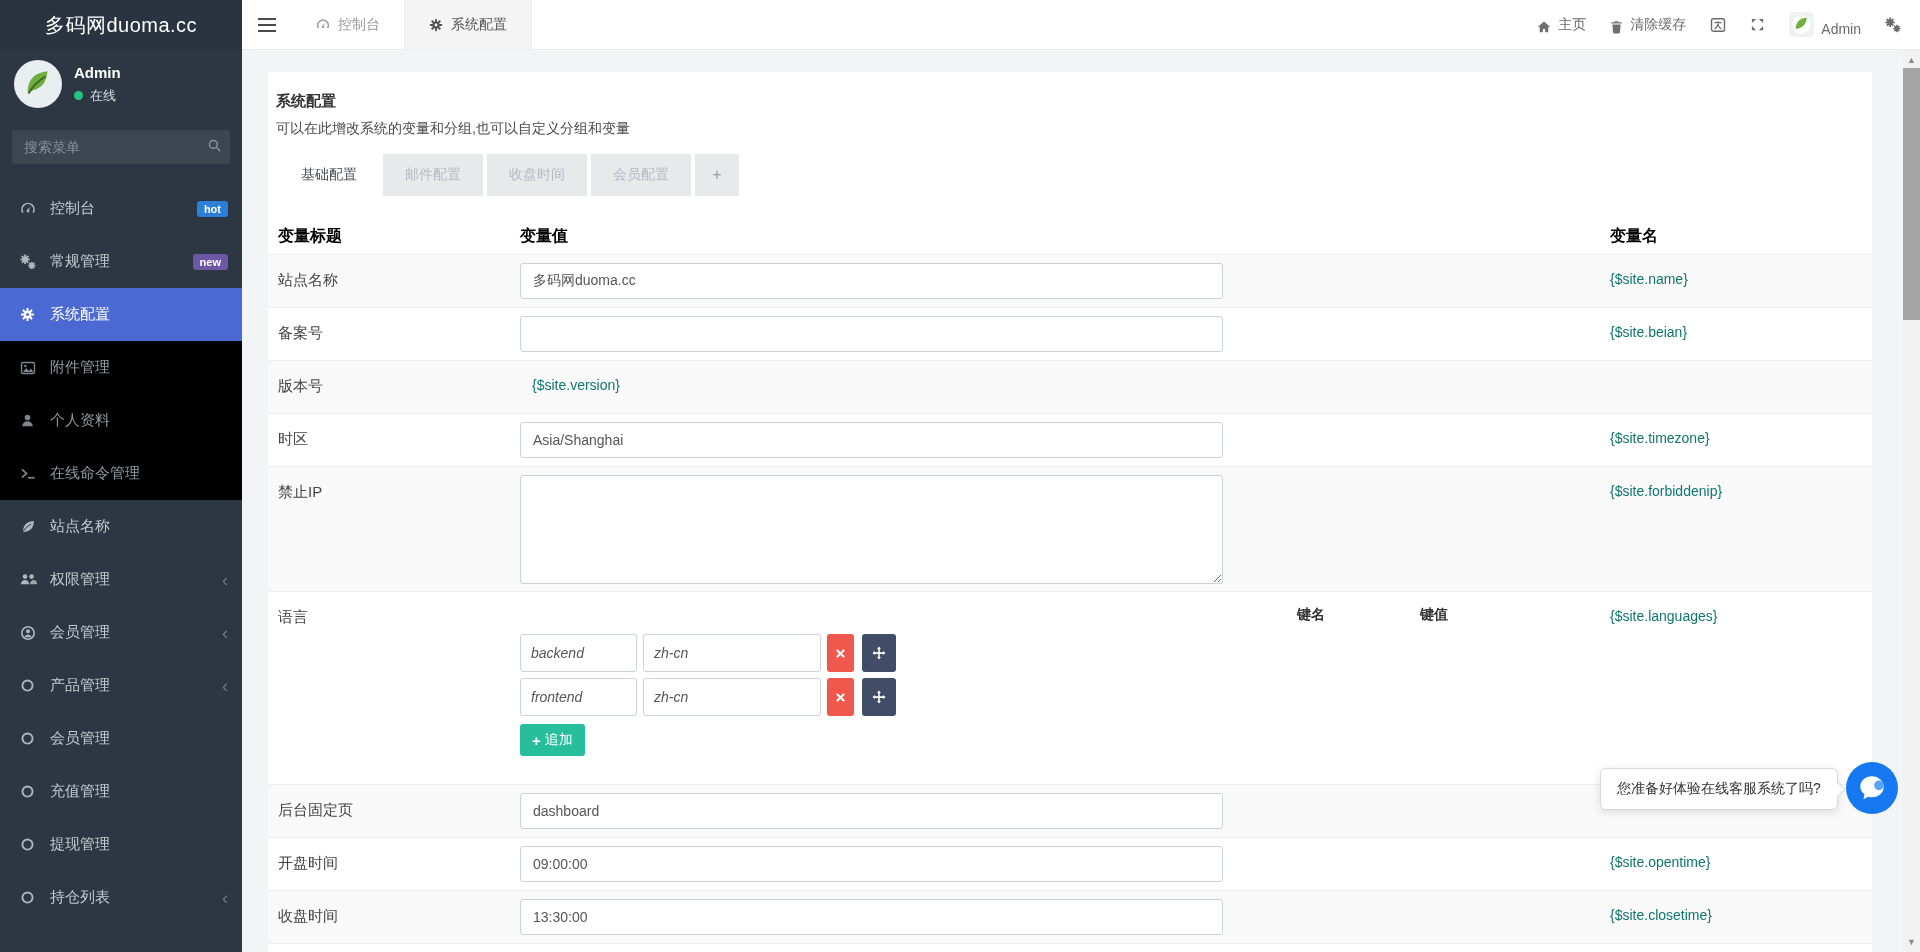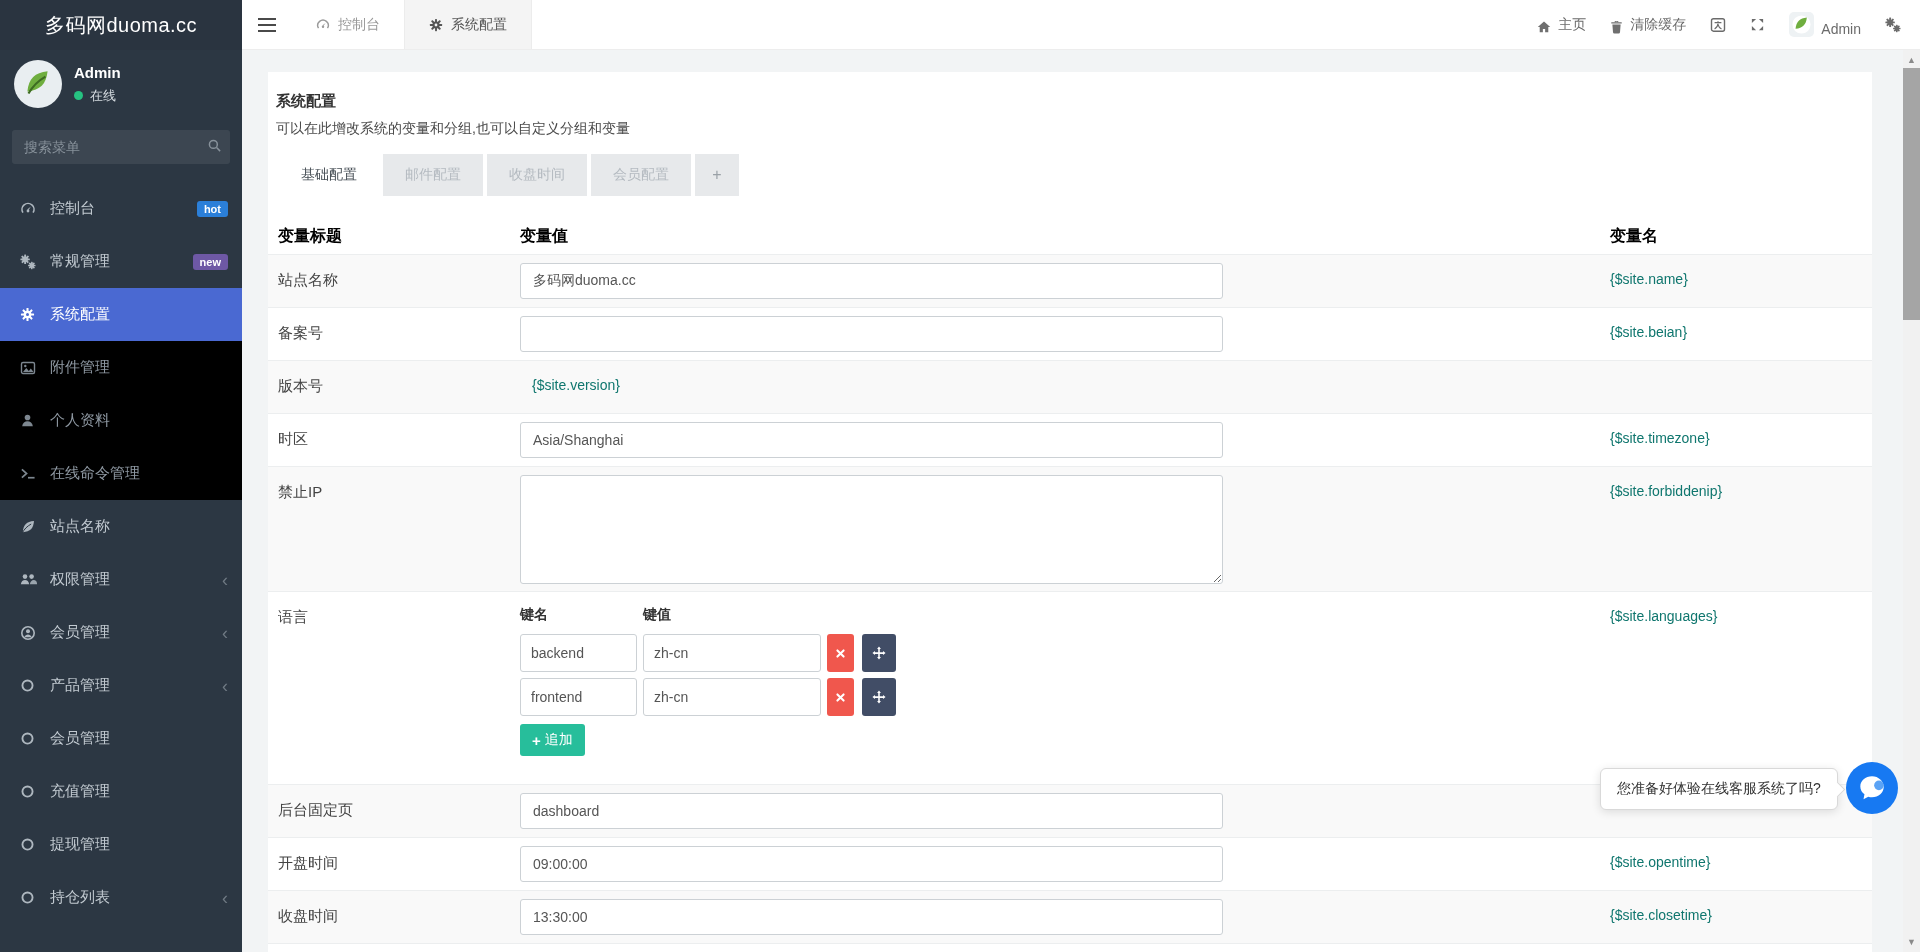--- a/index.html
+++ b/index.html
@@ -73,26 +73,26 @@
   .c2 { width:1078px; padding:8px 0; }
   .c3 { flex:1; padding:16px 0 0 12px; font-size:14px; color:#0f766e; }
   .h1 { width:252px; padding-left:10px; } .h2 { width:1078px; } .h3 { flex:1; padding-left:12px; }
   .row-sm { height:53px; }
   .txt-input { width:703px; height:36px; border:1px solid #ccd1d5; border-radius:3px; background:#fff;
     font-size:14px; color:#555; padding:0 12px; outline:none; font-family:inherit; }
   .txt-area { width:703px; height:109px; border:1px solid #ccd1d5; border-radius:3px; background:#fff;
     font-size:14px; color:#555; padding:8px 12px; resize:both; outline:none; font-family:inherit; }
 
   
-  .kv-head { display:flex; gap:6px; margin:6px 0 10px; font-size:14px; font-weight:bold; color:#333; }
+  .kv-head { display:flex; gap:6px; margin:6px 0 10px; font-size:14px; font-weight:bold; color:#333;justify-content:flex-end; }
   .kv-head span:first-child { width:117px; } .kv-head span:last-child { width:178px; }
   .kv-row { display:flex; gap:6px; margin-bottom:6px; }
   .kv-input-k { width:117px; } .kv-input-v { width:178px; }
   .kv-input-k,.kv-input-v { height:38px; border:1px solid #ccd1d5; border-radius:3px; font-size:14px;
-    color:#555; padding:0 10px; outline:none; font-family:inherit; }
+    color:#555; padding:0 10px; outline:none; font-family:inherit;font-style:italic; }
   .btn-del { width:27px; height:38px; background:#f0574d; border:none; border-radius:3px; color:#fff; cursor:pointer;
     display:flex; align-items:center; justify-content:center; }
   .btn-move { width:34px; height:38px; background:#414d66; border:none; border-radius:3px; color:#fff; cursor:pointer;
     display:flex; align-items:center; justify-content:center; margin-left:2px; }
   .btn-append { margin-top:8px; height:32px; padding:0 12px; background:#27be9b; border:none; border-radius:3px;
     color:#fff; font-size:14px; cursor:pointer; display:flex; align-items:center; gap:4px; font-family:inherit; }
   .btn-append b { font-size:15px; font-weight:bold; }
 
   
   .chat-tip { position:absolute; left:1600px; top:768px; width:238px; height:42px; background:#fff;

